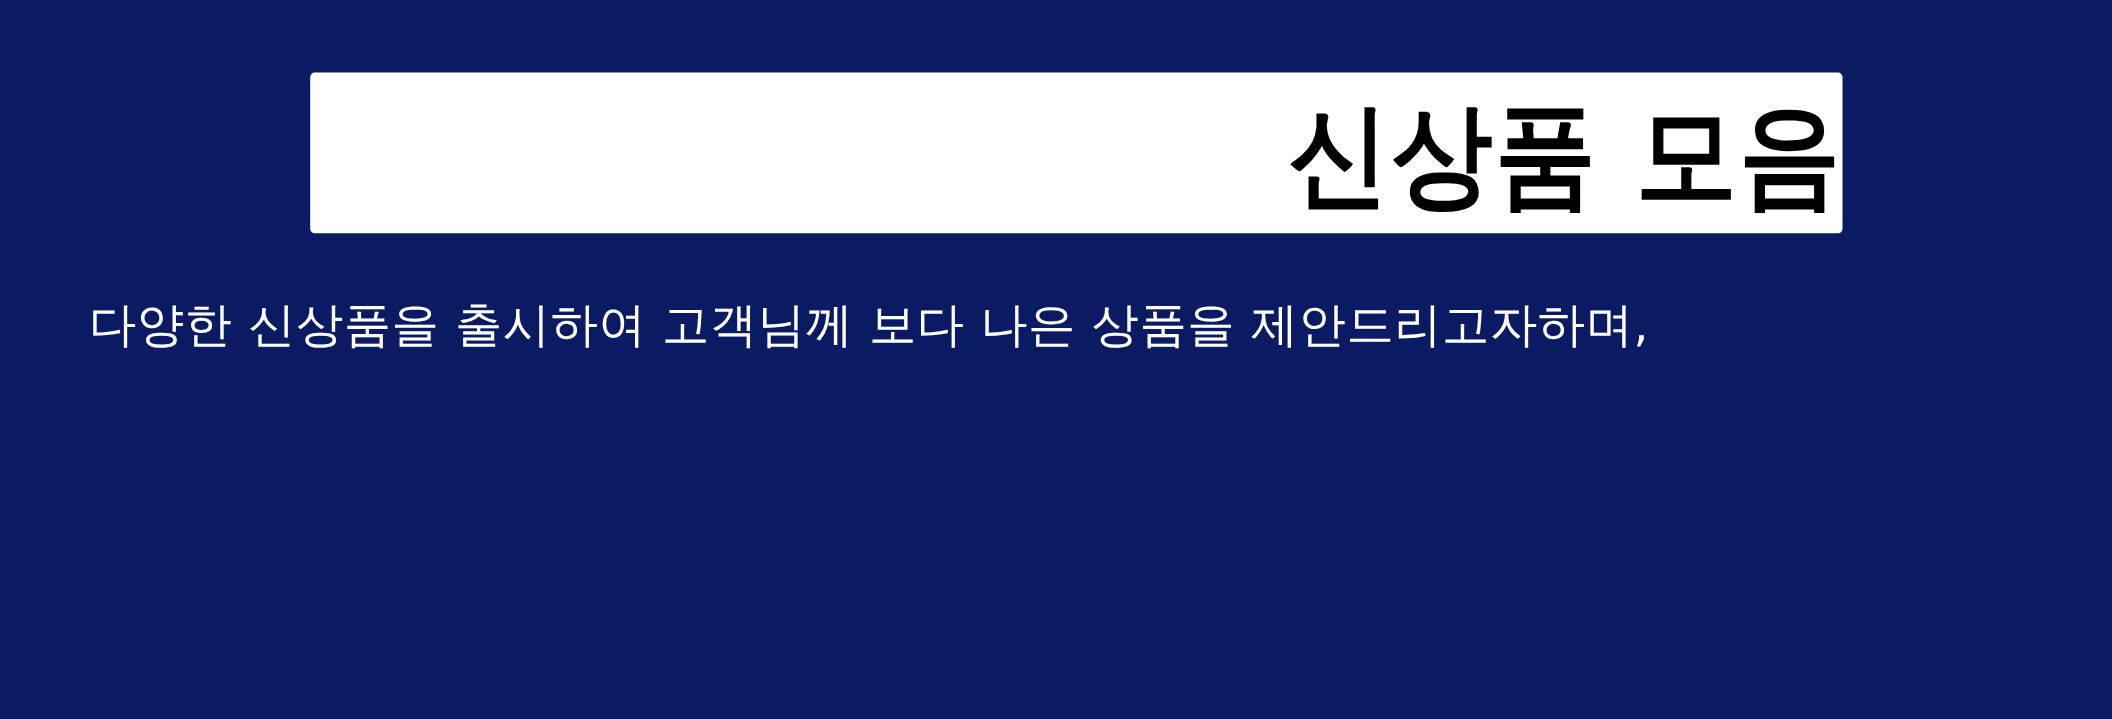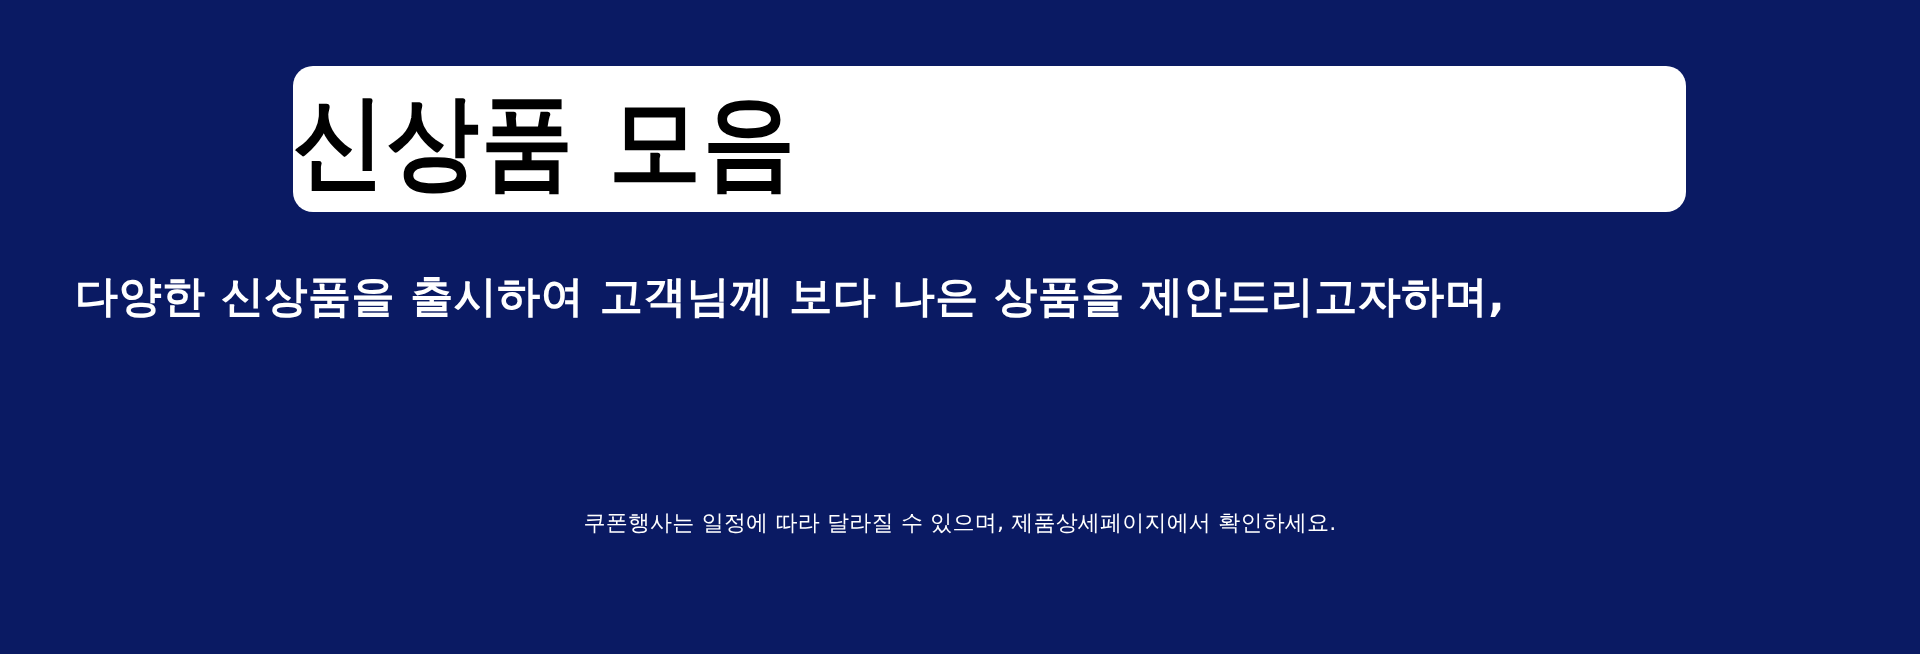--- a/index.html
+++ b/index.html
@@ -23,26 +23,25 @@
   }
 
   
   #title-plate {
     position: absolute;
     left: 282px;
     top: 66px;
     width: 1393px;
     height: 146px;
     background: #ffffff;
-    border-radius: 20px;
+    border-radius: 4px;
     display: flex;
     align-items: center;
-    justify-content: flex-start;
+    justify-content: flex-end;
     box-sizing: border-box;
-    margin-left: 11px;
   }
   #banner-title {
     color: #000000;
     font-family: "DejaVu Sans", "Liberation Sans", sans-serif;
     font-size: 92px;
     font-weight: 900;
     line-height: 1;
     letter-spacing: 2px;
     white-space: nowrap;
     margin: 0;
@@ -53,21 +52,21 @@
 
   
   #banner-body {
     position: absolute;
     left: 0;
     top: 268px;
     width: 1580px;
     text-align: center;
     color: #ffffff;
     font-size: 43px;
-    font-weight: 700;
+    font-weight: 400;
     line-height: 56px;
     letter-spacing: 0.5px;
     white-space: nowrap;
   }
   .body-line {
     display: block;
   }
 
   
   #banner-footnote {
@@ -90,15 +89,14 @@
 <div id="promo-banner">
 
   <div id="title-plate">
     <h1 id="banner-title">신상품 모음</h1>
   </div>
 
   <div id="banner-body">
     <span class="body-line">다양한 신상품을 출시하여 고객님께 보다 나은 상품을 제안드리고자하며,</span>
   </div>
 
-  <div id="banner-footnote">쿠폰행사는 일정에 따라 달라질 수 있으며, 제품상세페이지에서 확인하세요.</div>
 
 </div>
 
 </body></html>

